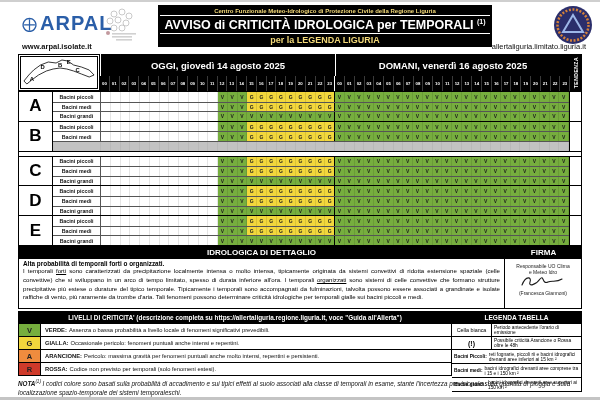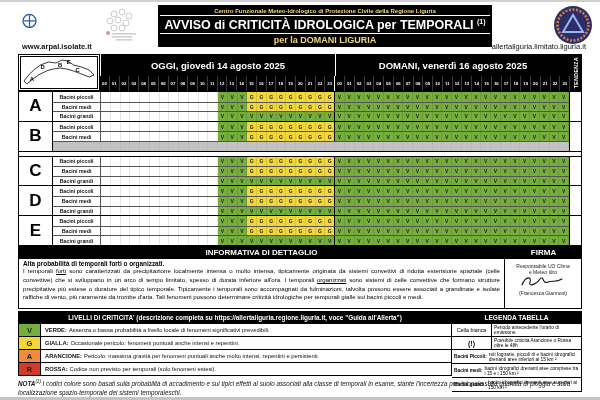--- a/index.html
+++ b/index.html
@@ -80,20 +80,21 @@
   .nota sup { font-size:4.5px; }
   u { text-underline-offset:1px; }
 </style>
 </head>
 <body>
 
 <div class="page">
 
   <div class="arpal-logo">
     <span class="arpal-emblem">⨁</span>
+    <span class="arpal-text">ARPAL</span>
   </div>
   <svg class="snpa-logo" width="48" height="42" viewBox="0 0 48 42">
     <g fill="none" stroke="#8a8a8a" stroke-width="1">
       <circle cx="18" cy="8" r="3"></circle>
         <circle cx="26" cy="6" r="3"></circle>
         <circle cx="33" cy="10" r="3"></circle>
       <circle cx="14" cy="15" r="3"></circle>
         <circle cx="22" cy="14" r="3"></circle>
         <circle cx="30" cy="17" r="3"></circle>
       <circle cx="18" cy="22" r="3"></circle>
@@ -102,21 +103,21 @@
     <circle cx="12" cy="27" r="2" fill="#7a1f2b"></circle>
     <rect x="16" y="27" width="24" height="1.6" fill="#9a9a9a"></rect>
     <rect x="16" y="30" width="20" height="1.6" fill="#9a9a9a"></rect>
     <rect x="20" y="33" width="16" height="1.6" fill="#9a9a9a"></rect>
   </svg>
   <div class="arpal-url">www.arpal.isolate.it</div>
 
   <div class="title-box">
     <div class="title-line1">Centro Funzionale Meteo-Idrologico di Protezione Civile della Regione Liguria</div>
     <div class="title-line2"><span>AVVISO di CRITICITÀ IDROLOGICA per TEMPORALI</span> <sup>(1)</sup></div>
-    <div class="title-line3">per la DOMANI LIGURIA</div>
+    <div class="title-line3">per la LEGENDA LIGURIA</div>
   </div>
 
   <svg class="pc-logo" width="42" height="42" viewBox="0 0 42 42">
     <circle cx="21" cy="21" r="19" fill="#2b2e6b"></circle>
     <circle cx="21" cy="21" r="15.5" fill="none" stroke="#d4813a" stroke-width="2.5" stroke-dasharray="2 1.6"></circle>
     <circle cx="21" cy="21" r="12.5" fill="#2b2e6b"></circle>
     <path d="M21 11 L31 28 L11 28 Z" fill="#2b2e6b" stroke="#9db7e8" stroke-width="2"></path>
   </svg>
   <div class="allerta-url">allertaliguria.limitato.liguria.it</div>
 
@@ -1009,21 +1010,21 @@
               <div class="cell" style="background: rgb(118, 174, 62);">V</div>
               <div class="cell" style="background: rgb(118, 174, 62);">V</div>
             </div>
           </div>
         </div>
         <div class="tend-cell"></div>
       </div>
     </div>
 
   <div class="info-bar">
-    <span class="info-title">INFORMATIVA DI DETTAGLIO</span>
+    <span class="info-title">IDROLOGICA DI DETTAGLIO</span>
     <span class="firma-title">FIRMA</span>
   </div>
   <div class="info-body">
     <div class="info-bold">Alta probabilità di temporali forti o organizzati.</div>
     <div class="info-para"><span>I temporali </span><u>forti</u><span> sono caratterizzati da precipitazione localmente intensa o molto intensa, tipicamente originata da sistemi convettivi di ridotta estensione spaziale (celle convettive) che si sviluppano in un arco di tempo limitato, spesso di durata inferiore all'ora. I temporali </span><u>organizzati</u><span> sono sistemi di celle convettive che formano strutture precipitative più estese o durature del tipico temporale. Tipicamente i temporali sono accompagnati da fulminazioni, talvolta possono essere associati a grandinate e isolate raffiche di vento, più raramente da trombe d'aria. Tali fenomeni possono determinare criticità idrologiche per temporali gialle sui bacini piccoli e medi.</span></div>
   </div>
   <div class="firma-box">
     <div class="firma-role">
       <span>Responsabile UO Clima</span><br>
       <span>e Meteo Idro</span>

